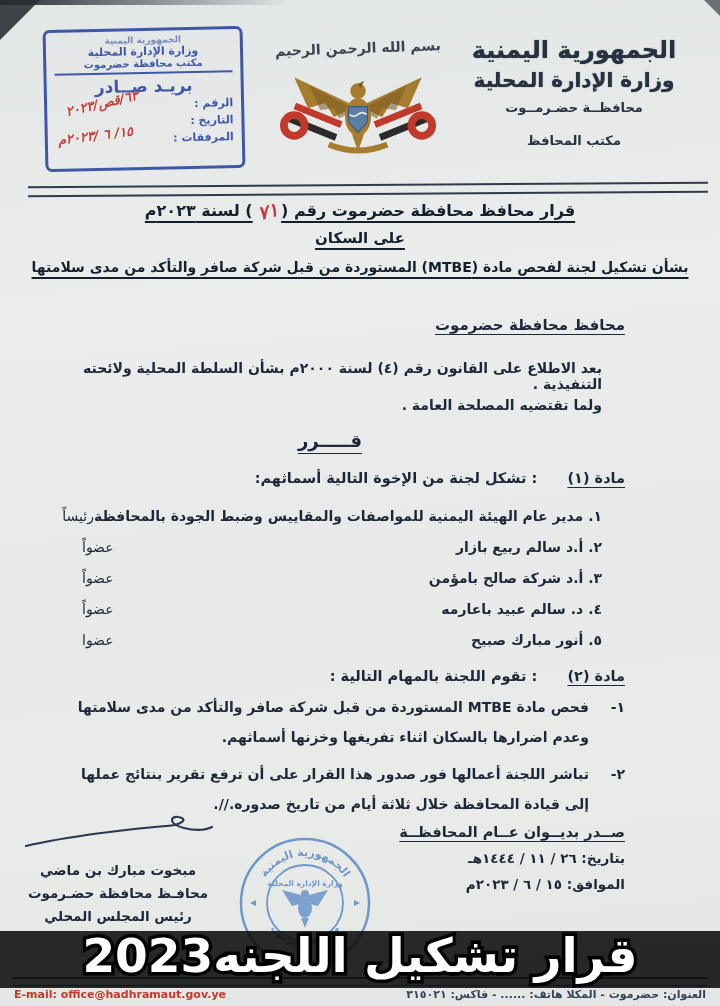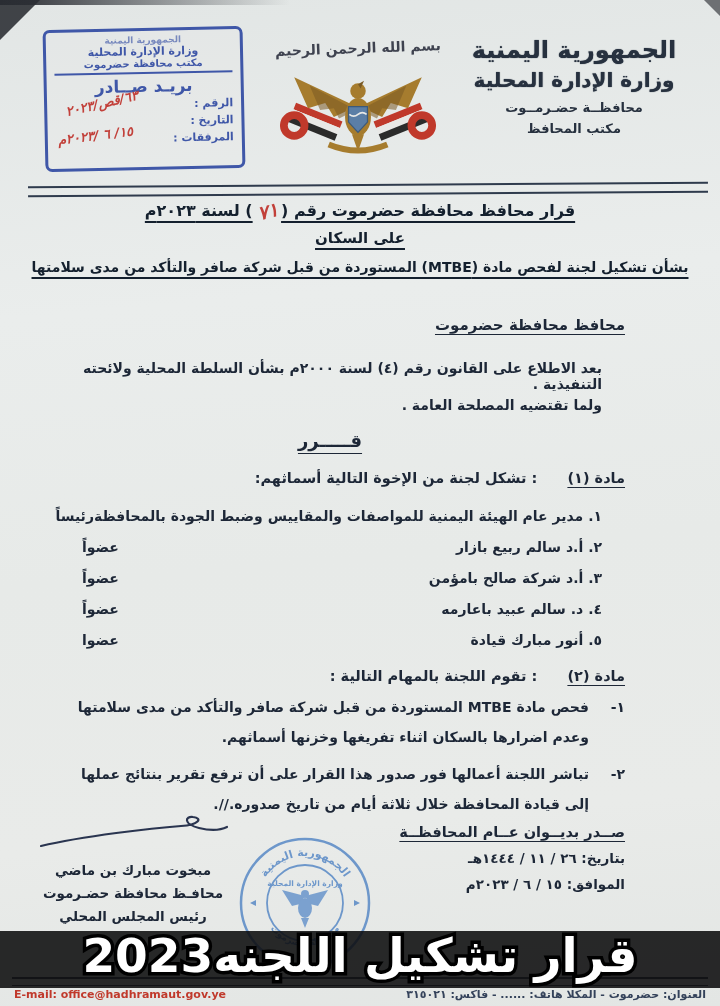--- a/index.html
+++ b/index.html
@@ -39,21 +39,21 @@
   .ms-scrawl.date{top:96px;left:10px;transform:rotate(-6deg);}
 
   .center-emblem{position:absolute;left:268px;top:40px;width:180px;text-align:center;}
   .bismillah{font-size:14px;font-weight:bold;color:#3f4350;transform:rotate(-2deg);letter-spacing:1px;}
   .emblem-svg{margin-top:4px;}
 
   .hdr-right{position:absolute;right:18px;top:36px;width:256px;text-align:center;direction:rtl;color:#27313f;}
   .hr-1{font-size:24px;font-weight:bold;letter-spacing:0px;text-shadow:0 0 1px #27313f;}
   .hr-2{font-size:20px;font-weight:bold;margin-top:4px;text-shadow:0 0 1px #27313f;}
   .hr-3{font-size:13px;font-weight:bold;margin-top:8px;letter-spacing:1px;}
-  .hr-4{font-size:13px;font-weight:bold;margin-top:6px;}
+  .hr-4{font-size:13px;font-weight:bold;margin-top:18px;}
 
   .dbl-rule{position:absolute;left:28px;right:12px;height:7px;
     border-top:2.5px solid #2f3b4d;border-bottom:2px solid #2f3b4d;transform:rotate(-0.4deg);}
   .rule-header{top:184px;}
 
   
   .title-block{position:absolute;left:10px;right:10px;top:198px;text-align:center;direction:rtl;color:#14202e;}
   .t-line{font-weight:bold;text-decoration:underline;text-underline-offset:5px;text-decoration-thickness:1.5px;white-space:nowrap;}
   .t1{font-size:16px;}
   .t2{font-size:14px;margin-top:12px;}
@@ -69,33 +69,33 @@
     text-decoration:underline;text-underline-offset:6px;direction:rtl;letter-spacing:1px;}
 
   .article-line{position:absolute;right:95px;left:40px;font-size:14.5px;font-weight:bold;direction:rtl;text-align:right;}
   .a1{top:470px;}
   .a2{top:668px;}
   .art-label{text-decoration:underline;text-underline-offset:4px;margin-left:25px;}
 
   .members{position:absolute;right:118px;left:82px;top:508px;direction:rtl;}
   .member-row{display:flex;justify-content:space-between;align-items:baseline;height:31px;font-size:14px;font-weight:600;}
   .member-name{white-space:nowrap;}
-  .member-role{font-weight:bold;}
+  .member-role{font-weight:normal;}
 
   .tasks{position:absolute;right:95px;left:55px;top:692px;direction:rtl;}
   .task-row{display:flex;margin-bottom:7px;font-size:14px;font-weight:600;line-height:30px;}
   .task-num{width:36px;flex:none;font-weight:bold;}
   .task-text{flex:1;text-align:right;}
 
   
   .issuance{position:absolute;right:95px;top:824px;width:260px;direction:rtl;text-align:right;}
   .iss-head{font-size:14.5px;font-weight:bold;text-decoration:underline;text-underline-offset:4px;letter-spacing:1px;}
   .iss-row{font-size:13.5px;font-weight:bold;margin-top:10px;}
 
-  .sig-block{position:absolute;left:26px;top:812px;width:214px;text-align:center;direction:rtl;}
+  .sig-block{position:absolute;left:11px;top:812px;width:214px;text-align:center;direction:rtl;}
   .sig-name{font-size:13.5px;font-weight:bold;margin-top:2px;}
   .sig-t{font-size:13.5px;font-weight:bold;margin-top:7px;}
 
   .round-stamp{position:absolute;left:236px;top:834px;opacity:.88;}
 
   
   .footer-rule{position:absolute;left:12px;right:12px;top:977px;height:6px;
     border-top:2px solid #3a4452;border-bottom:1.5px solid #3a4452;z-index:1;}
   .banner-band{position:absolute;left:0;right:0;top:931px;height:57px;background:rgba(13,13,14,0.88);z-index:2;}
   .banner-svg{position:absolute;left:0;top:918px;z-index:3;}
@@ -201,21 +201,21 @@
     </div>
     <div class="member-row">
       <span class="member-name"><span>٣.</span> <span>أ.د شركة صالح بامؤمن</span></span>
       <span class="member-role">عضواً</span>
     </div>
     <div class="member-row">
       <span class="member-name"><span>٤.</span> <span>د. سالم عبيد باعارمه</span></span>
       <span class="member-role">عضواً</span>
     </div>
     <div class="member-row">
-      <span class="member-name"><span>٥.</span> <span>أنور مبارك قيادة</span></span>
+      <span class="member-name"><span>٥.</span> <span>أنور مبارك صبيح</span></span>
       <span class="member-role">عضوا</span>
     </div>
   </div>
 
   <div class="article-line a2">
     <span class="art-label">مادة (٢)</span><span> : تقوم اللجنة بالمهام التالية :</span>
   </div>
 
   <div class="tasks">
     <div class="task-row">

